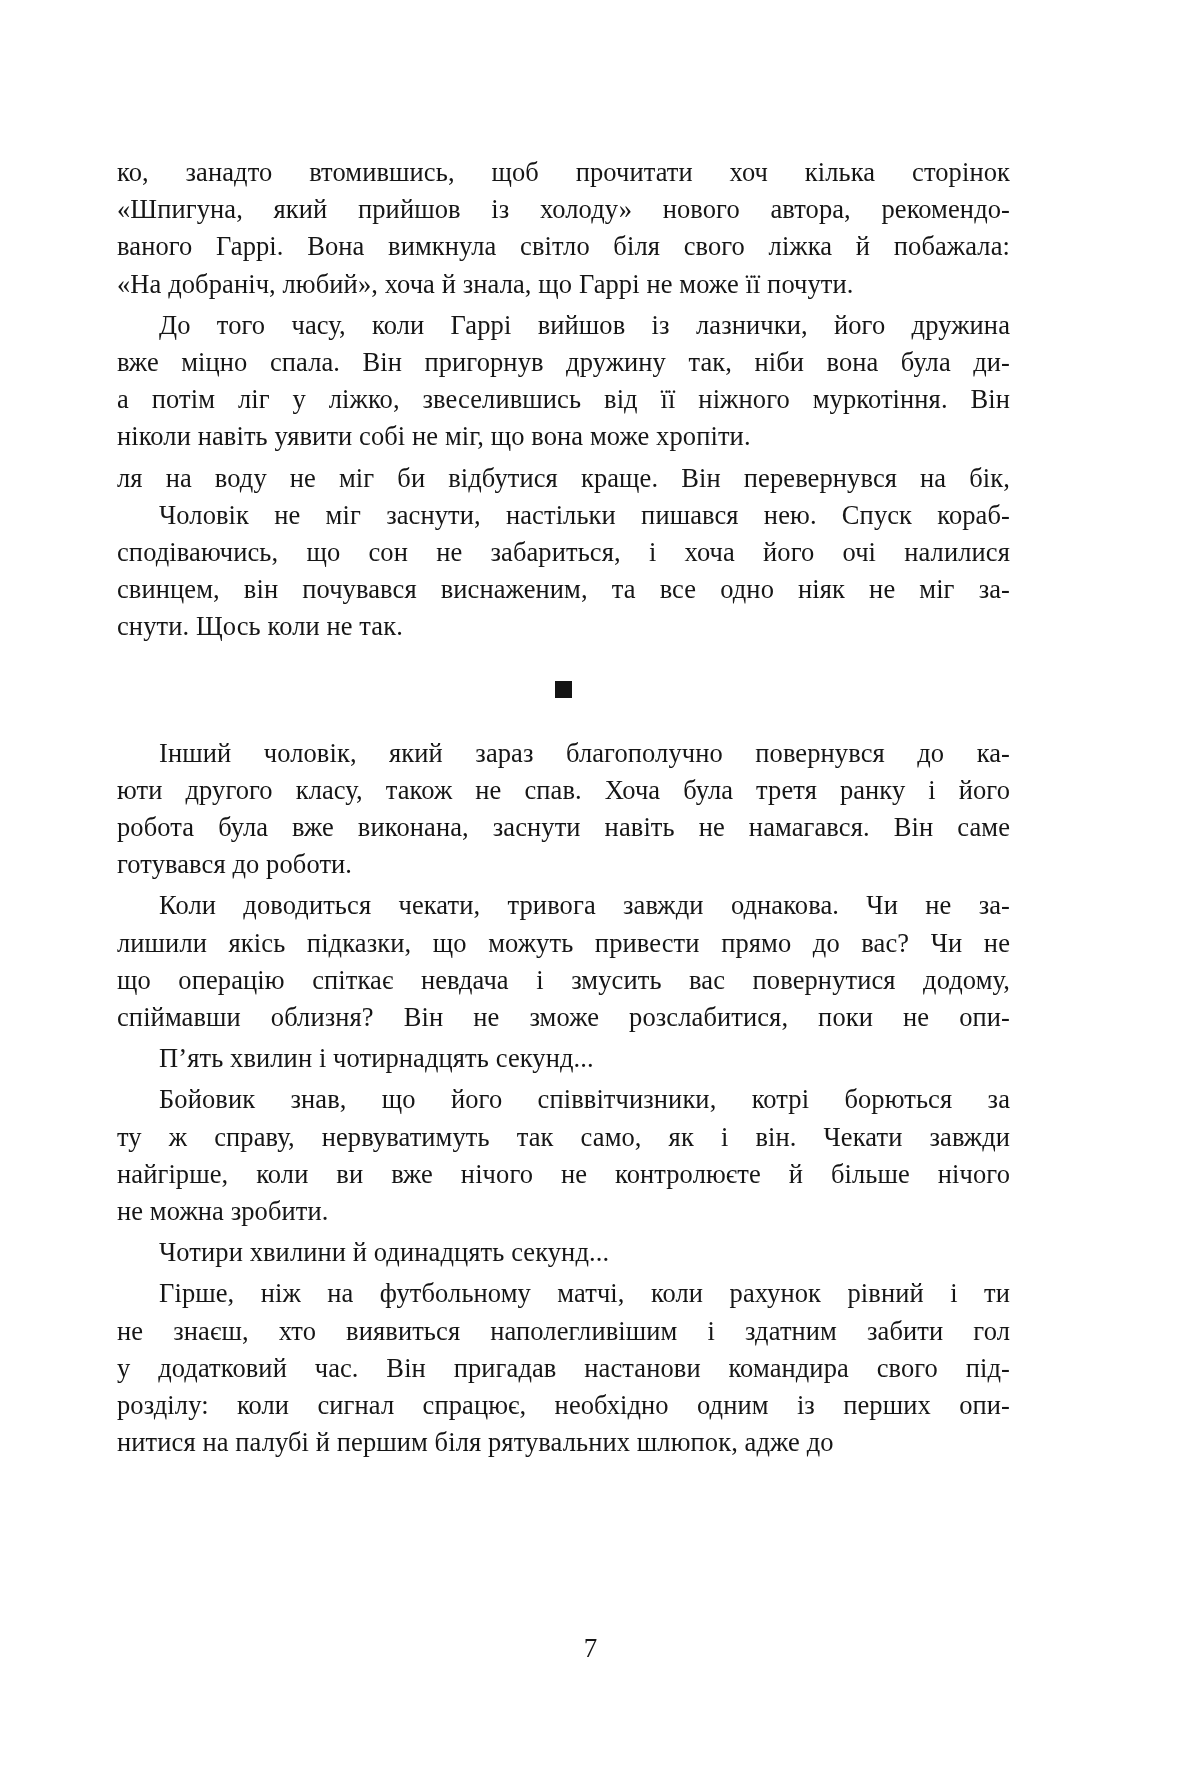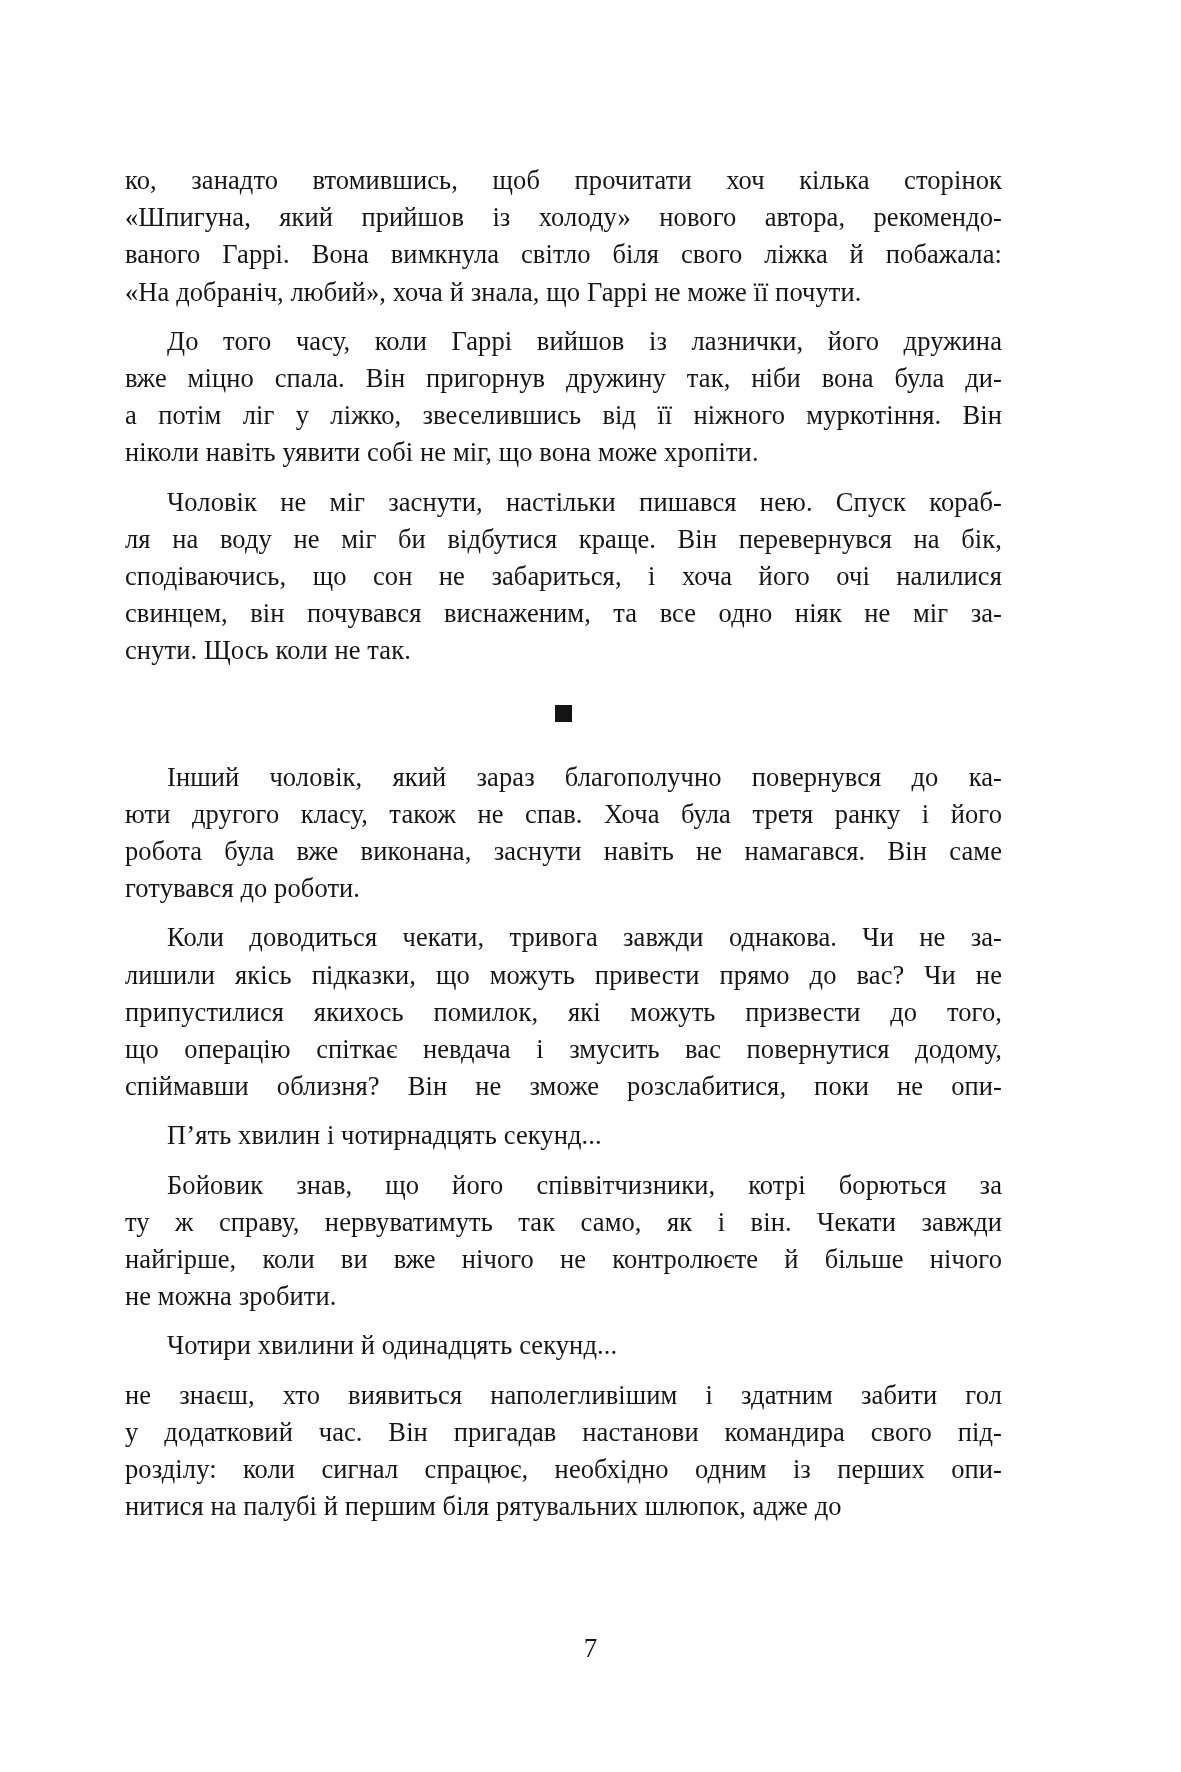--- a/index.html
+++ b/index.html
@@ -19,21 +19,21 @@
     overflow: hidden;
     box-sizing: border-box;
   }
   .text-block {
     position: absolute;
     left: 113px;
     top: 150px;
     width: 901px;
   }
   .para {
-    margin: 12px;
+    margin: 4px;
     font-size: 26.5px;
     line-height: 37.2px;
     color: #161616;
     letter-spacing: 0.1px;
     -webkit-font-smoothing: antialiased;
   }
   
   .ln {
     display: block;
     white-space: pre;
@@ -82,57 +82,57 @@
           <span class="ln">ваного Гаррі. Вона вимкнула світло біля свого ліжка й побажала:</span>
           <span class="ln last">«На добраніч, любий», хоча й знала, що Гаррі не може її почути.</span>
         </p>
         <p class="para">
           <span class="ln indent">До того часу, коли Гаррі вийшов із лазнички, його дружина</span>
           <span class="ln">вже міцно спала. Він пригорнув дружину так, ніби вона була ди-</span>
           <span class="ln">а потім ліг у ліжко, звеселившись від її ніжного муркотіння. Він</span>
           <span class="ln last">ніколи навіть уявити собі не міг, що вона може хропіти.</span>
         </p>
         <p class="para">
+          <span class="ln">ля на воду не міг би відбутися краще. Він перевернувся на бік,</span>
           <span class="ln indent">Чоловік не міг заснути, настільки пишався нею. Спуск кораб-</span>
-          <span class="ln">ля на воду не міг би відбутися краще. Він перевернувся на бік,</span>
           <span class="ln">сподіваючись, що сон не забариться, і хоча його очі налилися</span>
           <span class="ln">свинцем, він почувався виснаженим, та все одно ніяк не міг за-</span>
           <span class="ln last">снути. Щось коли не так.</span>
         </p>
       </div>
     <div class="section-break" style="position:static;margin:35px 0 33px 0;">
       <span class="sq" style="background: rgb(20, 20, 20); width: 17px; height: 17px;"></span>
     </div>
     <div>
         <p class="para">
           <span class="ln indent">Інший чоловік, який зараз благополучно повернувся до ка-</span>
           <span class="ln">юти другого класу, також не спав. Хоча була третя ранку і його</span>
           <span class="ln">робота була вже виконана, заснути навіть не намагався. Він саме</span>
           <span class="ln last">готувався до роботи.</span>
         </p>
         <p class="para">
           <span class="ln indent">Коли доводиться чекати, тривога завжди однакова. Чи не за-</span>
           <span class="ln">лишили якісь підказки, що можуть привести прямо до вас? Чи не</span>
-          <span class="ln">припустилися якихось помилок, які можуть призвести до того,</span>
           <span class="ln">що операцію спіткає невдача і змусить вас повернутися додому,</span>
           <span class="ln">спіймавши облизня? Він не зможе розслабитися, поки не опи-</span>
         </p>
         <p class="para">
           <span class="ln last indent">П’ять хвилин і чотирнадцять секунд...</span>
         </p>
         <p class="para">
           <span class="ln indent">Бойовик знав, що його співвітчизники, котрі борються за</span>
           <span class="ln">ту ж справу, нервуватимуть так само, як і він. Чекати завжди</span>
           <span class="ln">найгірше, коли ви вже нічого не контролюєте й більше нічого</span>
           <span class="ln last">не можна зробити.</span>
         </p>
         <p class="para">
           <span class="ln last indent">Чотири хвилини й одинадцять секунд...</span>
         </p>
         <p class="para">
+          <span class="ln indent">Гірше, ніж на футбольному матчі, коли рахунок рівний і ти</span>
           <span class="ln">не знаєш, хто виявиться наполегливішим і здатним забити гол</span>
           <span class="ln">у додатковий час. Він пригадав настанови командира свого під-</span>
           <span class="ln">розділу: коли сигнал спрацює, необхідно одним із перших опи-</span>
           <span class="ln last">нитися на палубі й першим біля рятувальних шлюпок, адже до</span>
         </p>
       </div>
   </div>
 
   <div class="folio" style="top:1633px;">7</div>
 

